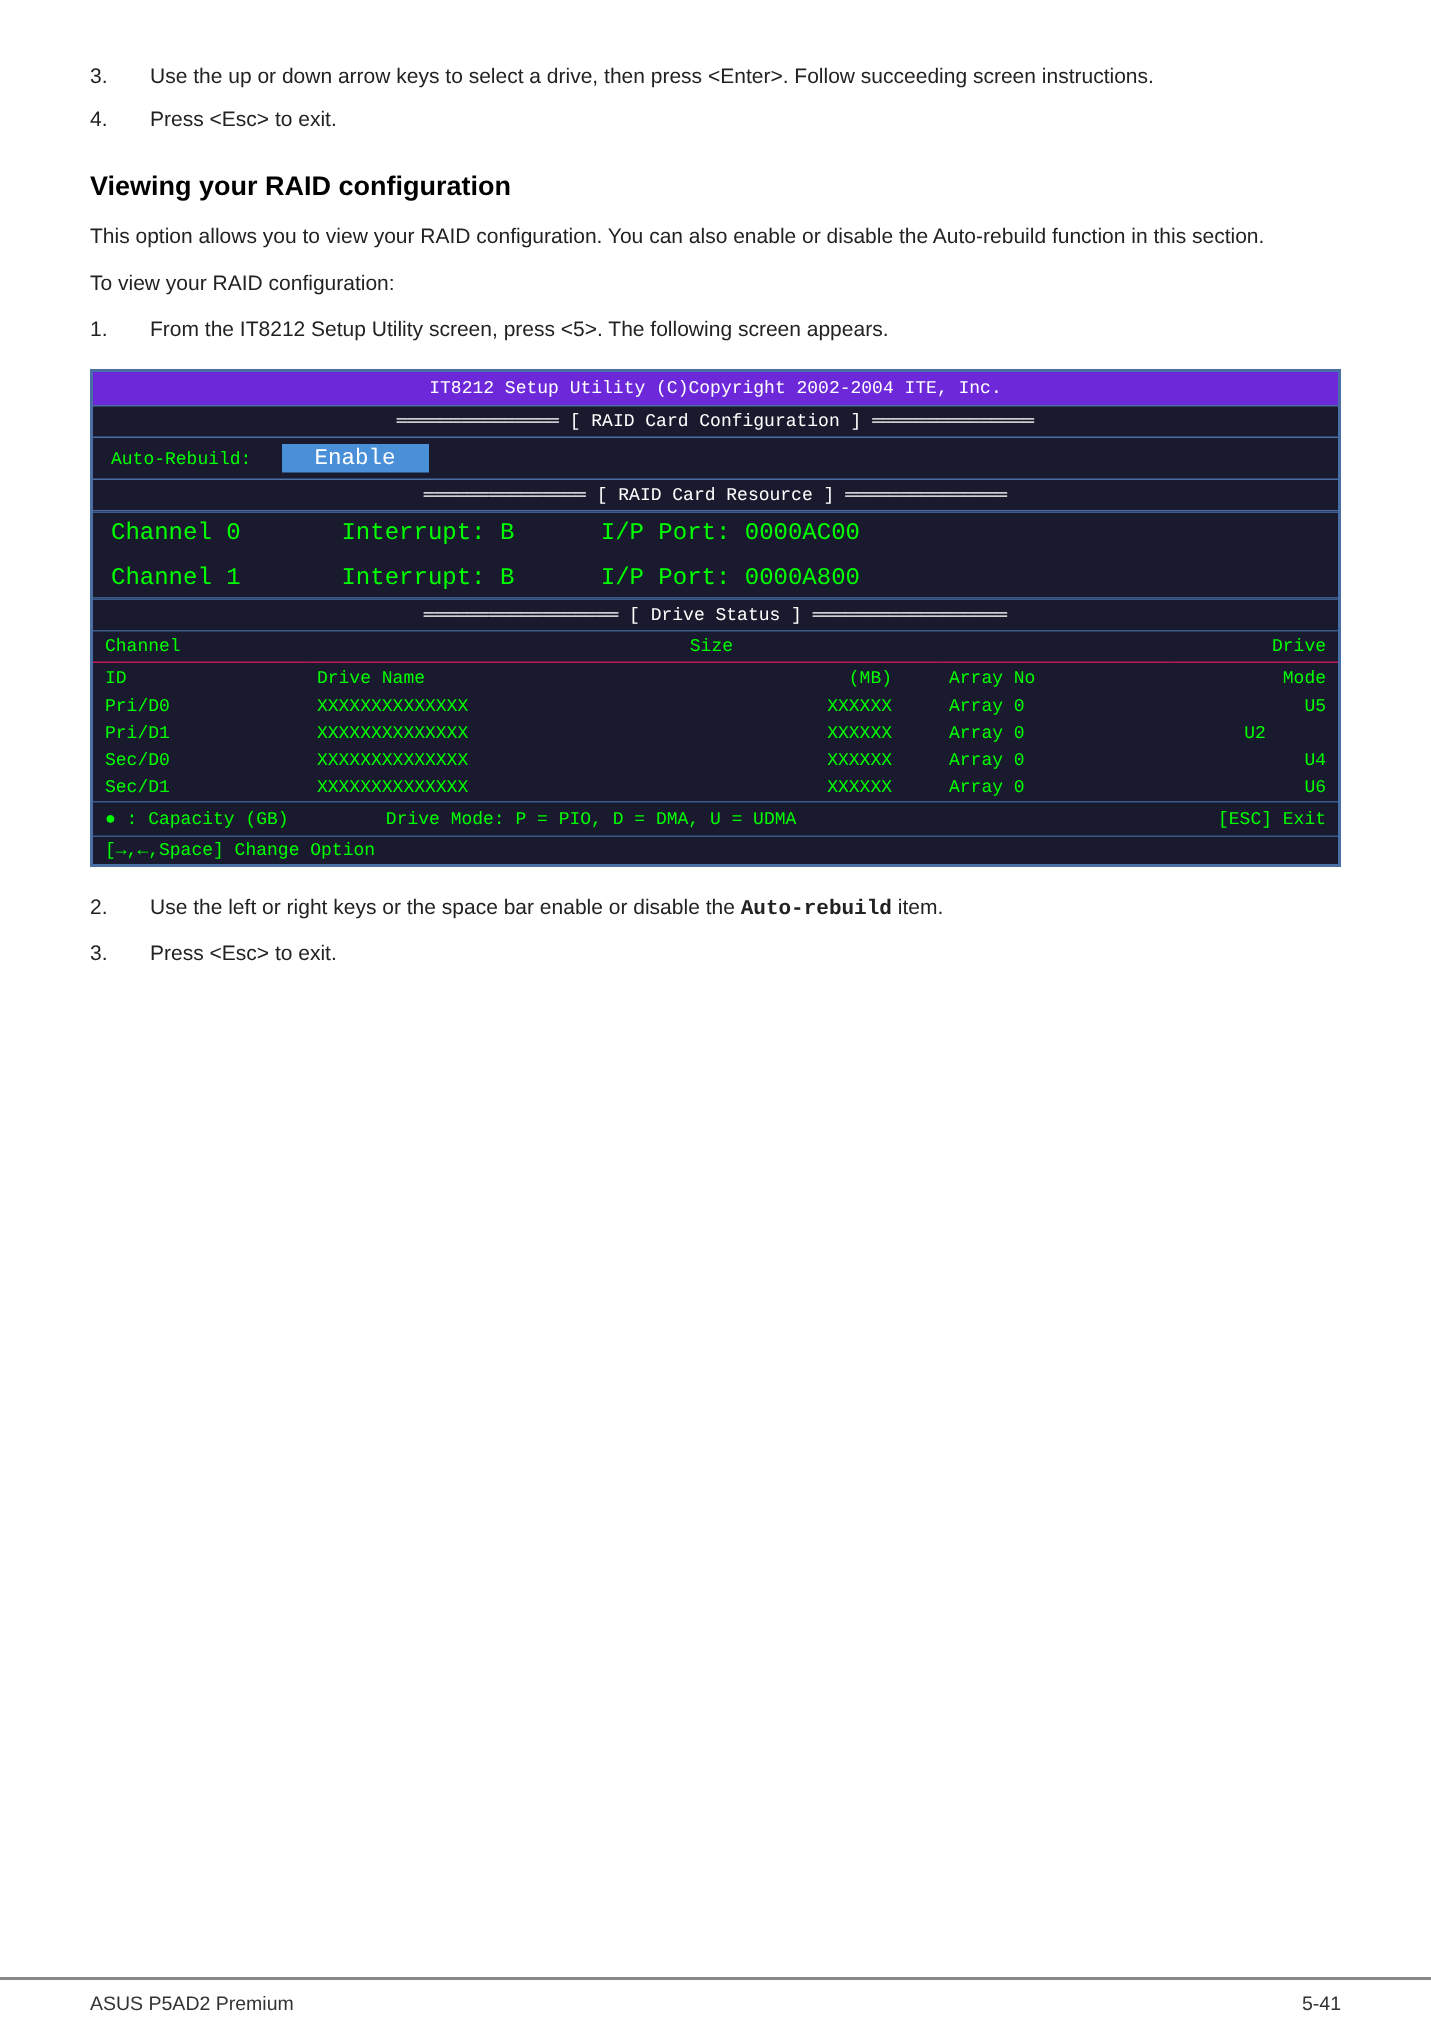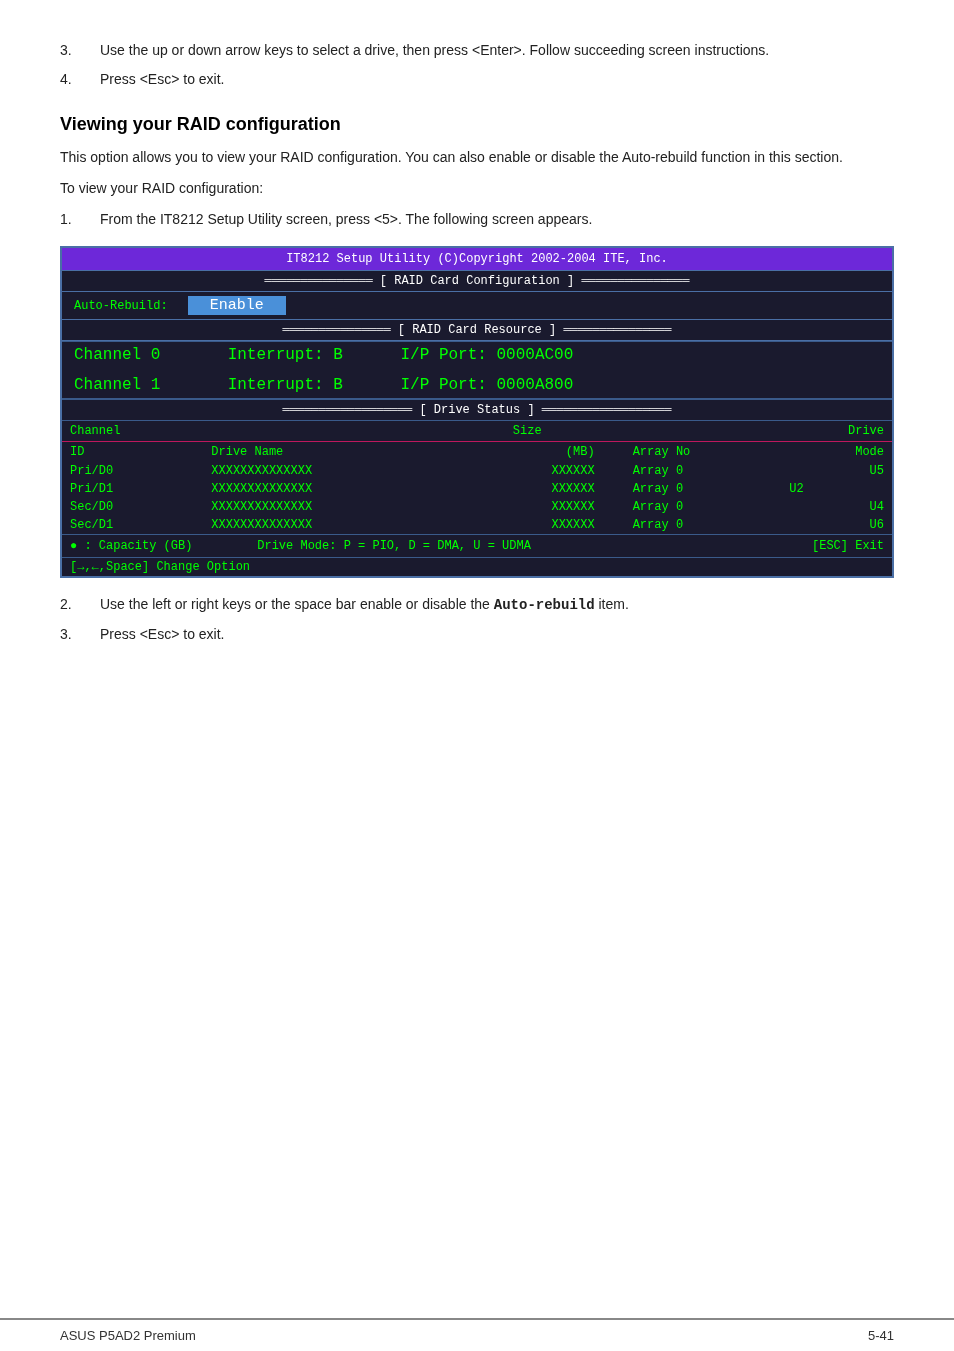--- a/index.html
+++ b/index.html
@@ -229,21 +229,21 @@
     <div class="drive-status-section">
       <div class="drive-status-title">
         ══════════════════ <span>[ Drive Status ]</span> ══════════════════
       </div>
 
       <table class="drive-table">
         <thead>
           <tr class="header-row">
             <th>Channel</th>
             <th></th>
-            <th style="text-align:center; padding-right:30px;">Size</th>
+            <th style="text-align:left; padding-right:30px;">Size</th>
             <th></th>
             <th style="text-align:right;">Drive</th>
           </tr>
           <tr>
             <th>ID</th>
             <th>Drive Name</th>
             <th style="text-align:right; padding-right:30px;">(MB)</th>
             <th>Array No</th>
             <th style="text-align:right;">Mode</th>
           </tr>
@@ -254,21 +254,21 @@
             <td>XXXXXXXXXXXXXX</td>
             <td style="text-align:right; padding-right:30px;">XXXXXX</td>
             <td>Array 0</td>
             <td style="text-align:right;">U5</td>
           </tr>
           <tr>
             <td>Pri/D1</td>
             <td>XXXXXXXXXXXXXX</td>
             <td style="text-align:right; padding-right:30px;">XXXXXX</td>
             <td>Array 0</td>
-            <td style="text-align:left;">U2</td>
+            <td style="text-align:center;">U2</td>
           </tr>
           <tr>
             <td>Sec/D0</td>
             <td>XXXXXXXXXXXXXX</td>
             <td style="text-align:right; padding-right:30px;">XXXXXX</td>
             <td>Array 0</td>
             <td style="text-align:right;">U4</td>
           </tr>
           <tr>
             <td>Sec/D1</td>

